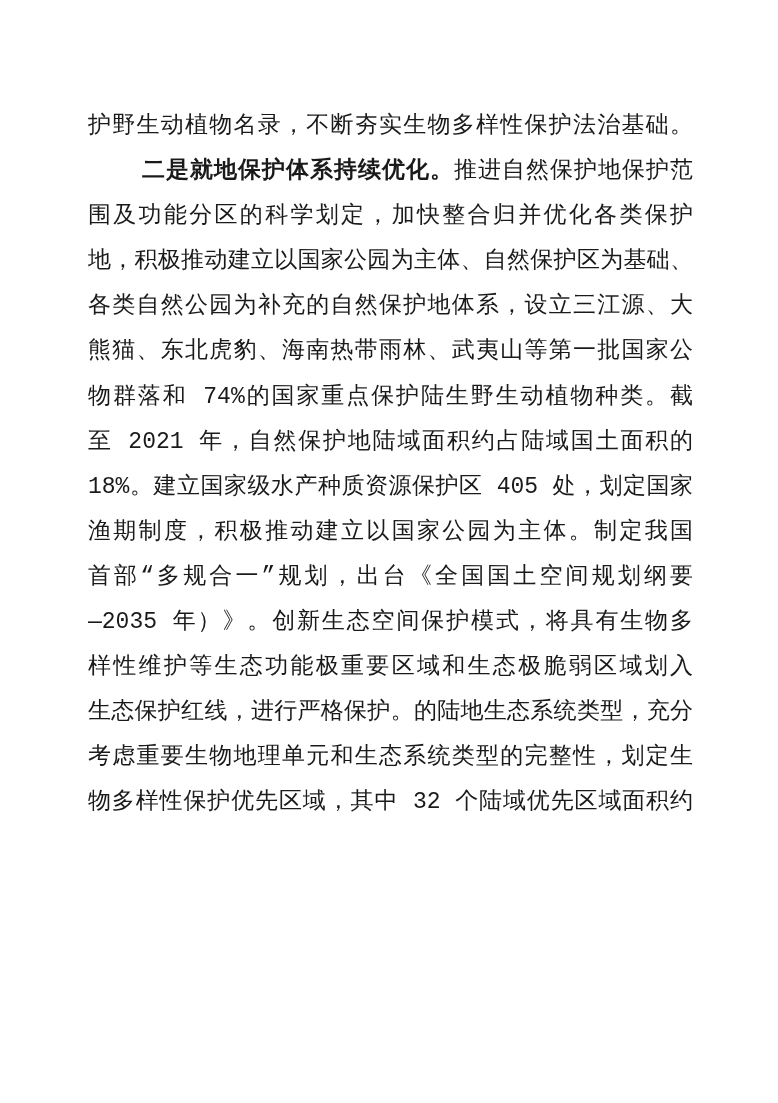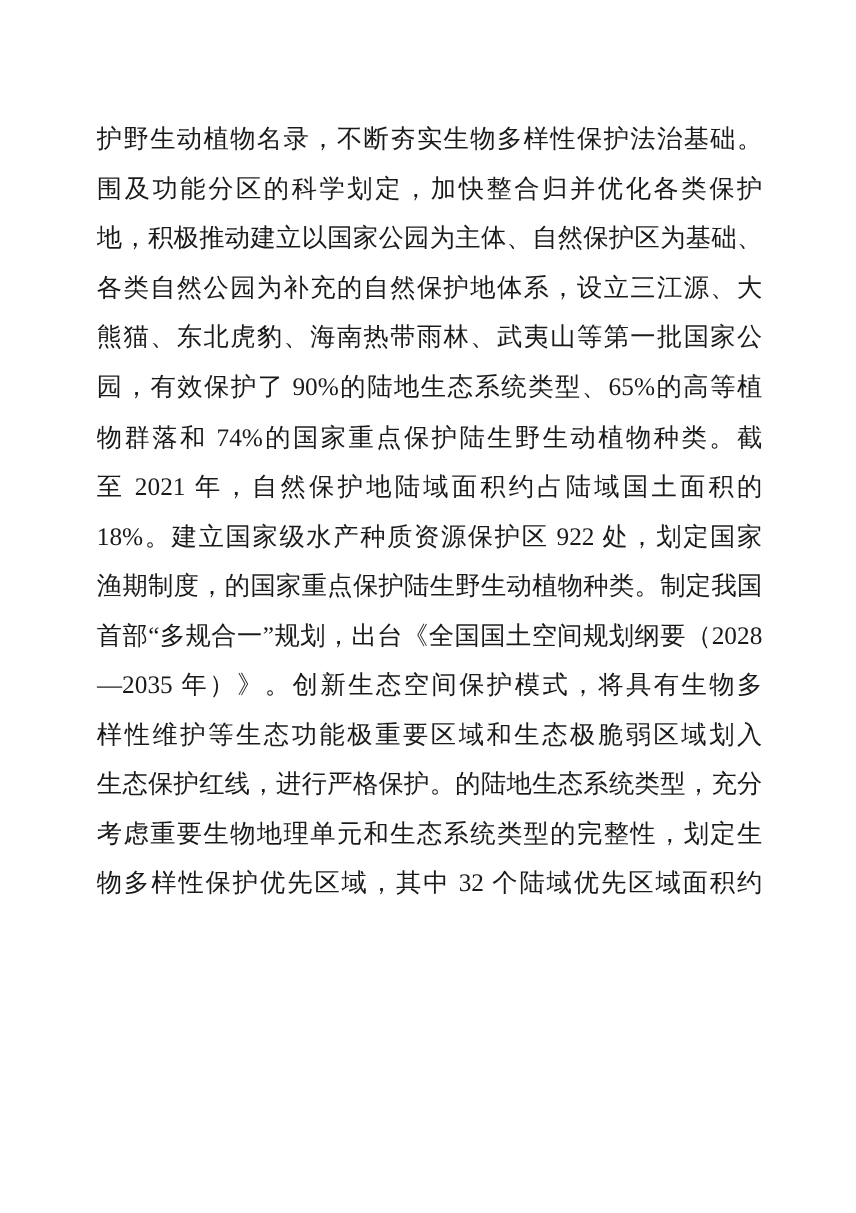--- a/index.html
+++ b/index.html
@@ -6,21 +6,21 @@
     margin: 0;
     padding: 0;
     background: #ffffff;
   }
   .page {
     position: relative;
     width: 778px;
     height: 921px;
     background: #ffffff;
     overflow: hidden;
-    font-family: Liberation Serif, serif;
+    font-family: Liberation Mono, monospace;
   }
   .text-block {
     position: absolute;
     left: 88px;
     top: 104px;
     width: 605px;
   }
   .line {
     font-size: 23px;
     line-height: 45.1px;
@@ -54,30 +54,30 @@
 </style>
 </head>
 <body>
 
 <div class="page">
 
   <div class="text-block">
 
     <div class="line">护野生动植物名录，不断夯实生物多样性保护法治基础。</div>
 
+    <div class="line indent"><span class="heading-bold">二是就地保护体系持续优化。</span><span>推进自然保护地保护范</span></div>
 
     <div class="line">围及功能分区的科学划定，加快整合归并优化各类保护</div>
     <div class="line">地，积极推动建立以国家公园为主体、自然保护区为基础、</div>
     <div class="line">各类自然公园为补充的自然保护地体系，设立三江源、大</div>
     <div class="line">熊猫、东北虎豹、海南热带雨林、武夷山等第一批国家公</div>
-    <div class="line">园，有效保护了 90%的陆地生态系统类型、65%的高等植</div>
     <div class="line">物群落和 74%的国家重点保护陆生野生动植物种类。截</div>
     <div class="line">至 2021 年，自然保护地陆域面积约占陆域国土面积的</div>
-    <div class="line">18%。建立国家级水产种质资源保护区 922 处，划定国家</div>
-    <div class="line">渔期制度，的国家重点保护陆生野生动植物种类。制定我国</div>
+    <div class="line">18%。建立国家级水产种质资源保护区 405 处，划定国家</div>
+    <div class="line">渔期制度，积极推动建立以国家公园为主体。制定我国</div>
     <div class="line">首部“多规合一”规划，出台《全国国土空间规划纲要（2028</div>
     <div class="line">—2035 年）》。创新生态空间保护模式，将具有生物多</div>
     <div class="line">样性维护等生态功能极重要区域和生态极脆弱区域划入</div>
     <div class="line">生态保护红线，进行严格保护。的陆地生态系统类型，充分</div>
     <div class="line">考虑重要生物地理单元和生态系统类型的完整性，划定生</div>
     <div class="line">物多样性保护优先区域，其中 32 个陆域优先区域面积约</div>
 
   </div>
 
   <div class="page-number">6</div>

